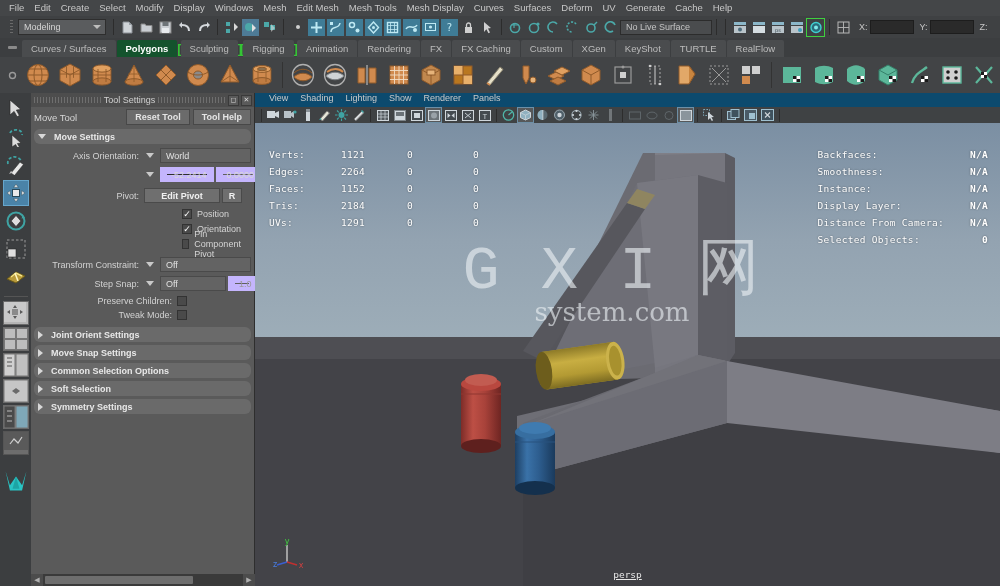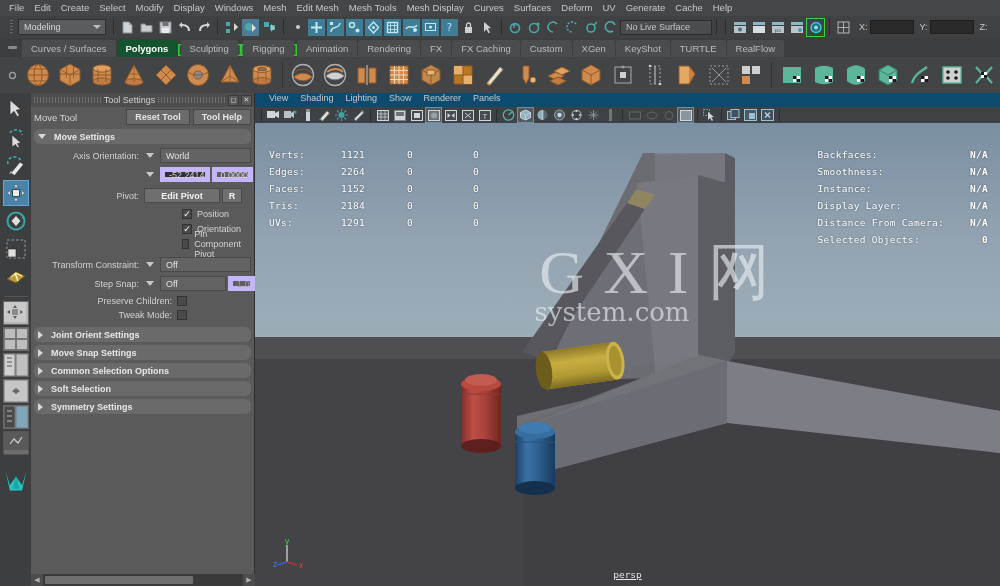--- a/index.html
+++ b/index.html
@@ -145,21 +145,21 @@
     border-bottom:4px solid transparent;border-left:5px solid #d8d8d8;margin-right:8px;}
   .ts-section .stitle { font-size:9px;color:#e8e8e8;font-weight:bold; }
   .fr { display:flex; align-items:center; height:17px; margin-bottom:2px; }
   .fr .lbl { font-size:9px;color:#d2d2d2;text-align:right;width:110px;
     padding-right:5px;flex:0 0 auto;}
   .fr .dd {width:0;height:0;border-left:4px solid transparent;
     border-right:4px solid transparent;border-top:5px solid #c9c9c9;
     margin:0 6px 0 2px;flex:0 0 auto;}
   .fr .val {height:15px;background:#636363;border:1px solid #4a4a4a;
     font-size:9px;color:#e0e0e0;display:flex;align-items:center;padding-left:5px;flex:1;}
-  .fr .numfield{height:15px;background:#2f2f2f;border:5px solid #c4b5fd;
+  .fr .numfield{height:15px;background:#2f2f2f;border:7px solid #c4b5fd;
     font-size:9px;color:#d8d8d8;display:flex;align-items:center;padding-left:4px;}
   .fr .btn {height:15px;background:#6f6f6f;border:1px solid #4a4a4a;font-size:9px;
     color:#f0f0f0;display:flex;align-items:center;justify-content:center;
     font-weight:bold;}
   .cbrow { display:flex;align-items:center;height:15px;padding-left:148px; }
   .cbrow .cb {width:10px;height:10px;background:#4a4a4a;border:1px solid #333;
     margin-right:5px;display:flex;align-items:center;justify-content:center;
     font-size:9px;color:#fff;}
   .cbrow .cbl { font-size:9px;color:#d4d4d4; }
   .smrow { display:flex;align-items:center;height:14px; }
@@ -204,22 +204,22 @@
   .hud-left td.n { width:66px; }
   .hud-right { right:12px; top:4px; }
   .hud-right table { border-collapse:collapse; }
   .hud-right td { font-family:"DejaVu Sans Mono","Liberation Mono",monospace;
     font-size:9.5px;color:#fff;padding:0 0 6px 0; }
   .hud-right td.k { padding-right:10px; white-space:nowrap; }
   .hud-right td.v { text-align:right; width:34px; font-weight:bold; }
 
   .watermark { position:absolute; left:197px; top:118px; width:320px;
     text-align:center; pointer-events:none; }
-  .wm1 { font-family:Liberation Serif, serif; font-size:62px;
-    color:rgba(236,240,244,.62); line-height:62px; letter-spacing:2px;text-align:right; }
+  .wm1 { font-family:Liberation Mono, monospace; font-size:62px;
+    color:rgba(236,240,244,.62); line-height:62px; letter-spacing:2px; }
   .wm2 { font-family:"DejaVu Serif","Liberation Serif",serif; font-size:26px;
     color:rgba(236,240,244,.62); line-height:26px; margin-top:-4px; }
 
   .camlabel { position:absolute; left:50%; transform:translateX(-50%); bottom:6px;
     font-family:"DejaVu Sans Mono","Liberation Mono",monospace; font-size:9.5px;
     color:#e8e8e8;text-decoration:underline; }
   .axisgiz { position:absolute; left:18px; bottom:16px; width:34px; height:34px; }
 
   
   .hscroll {

